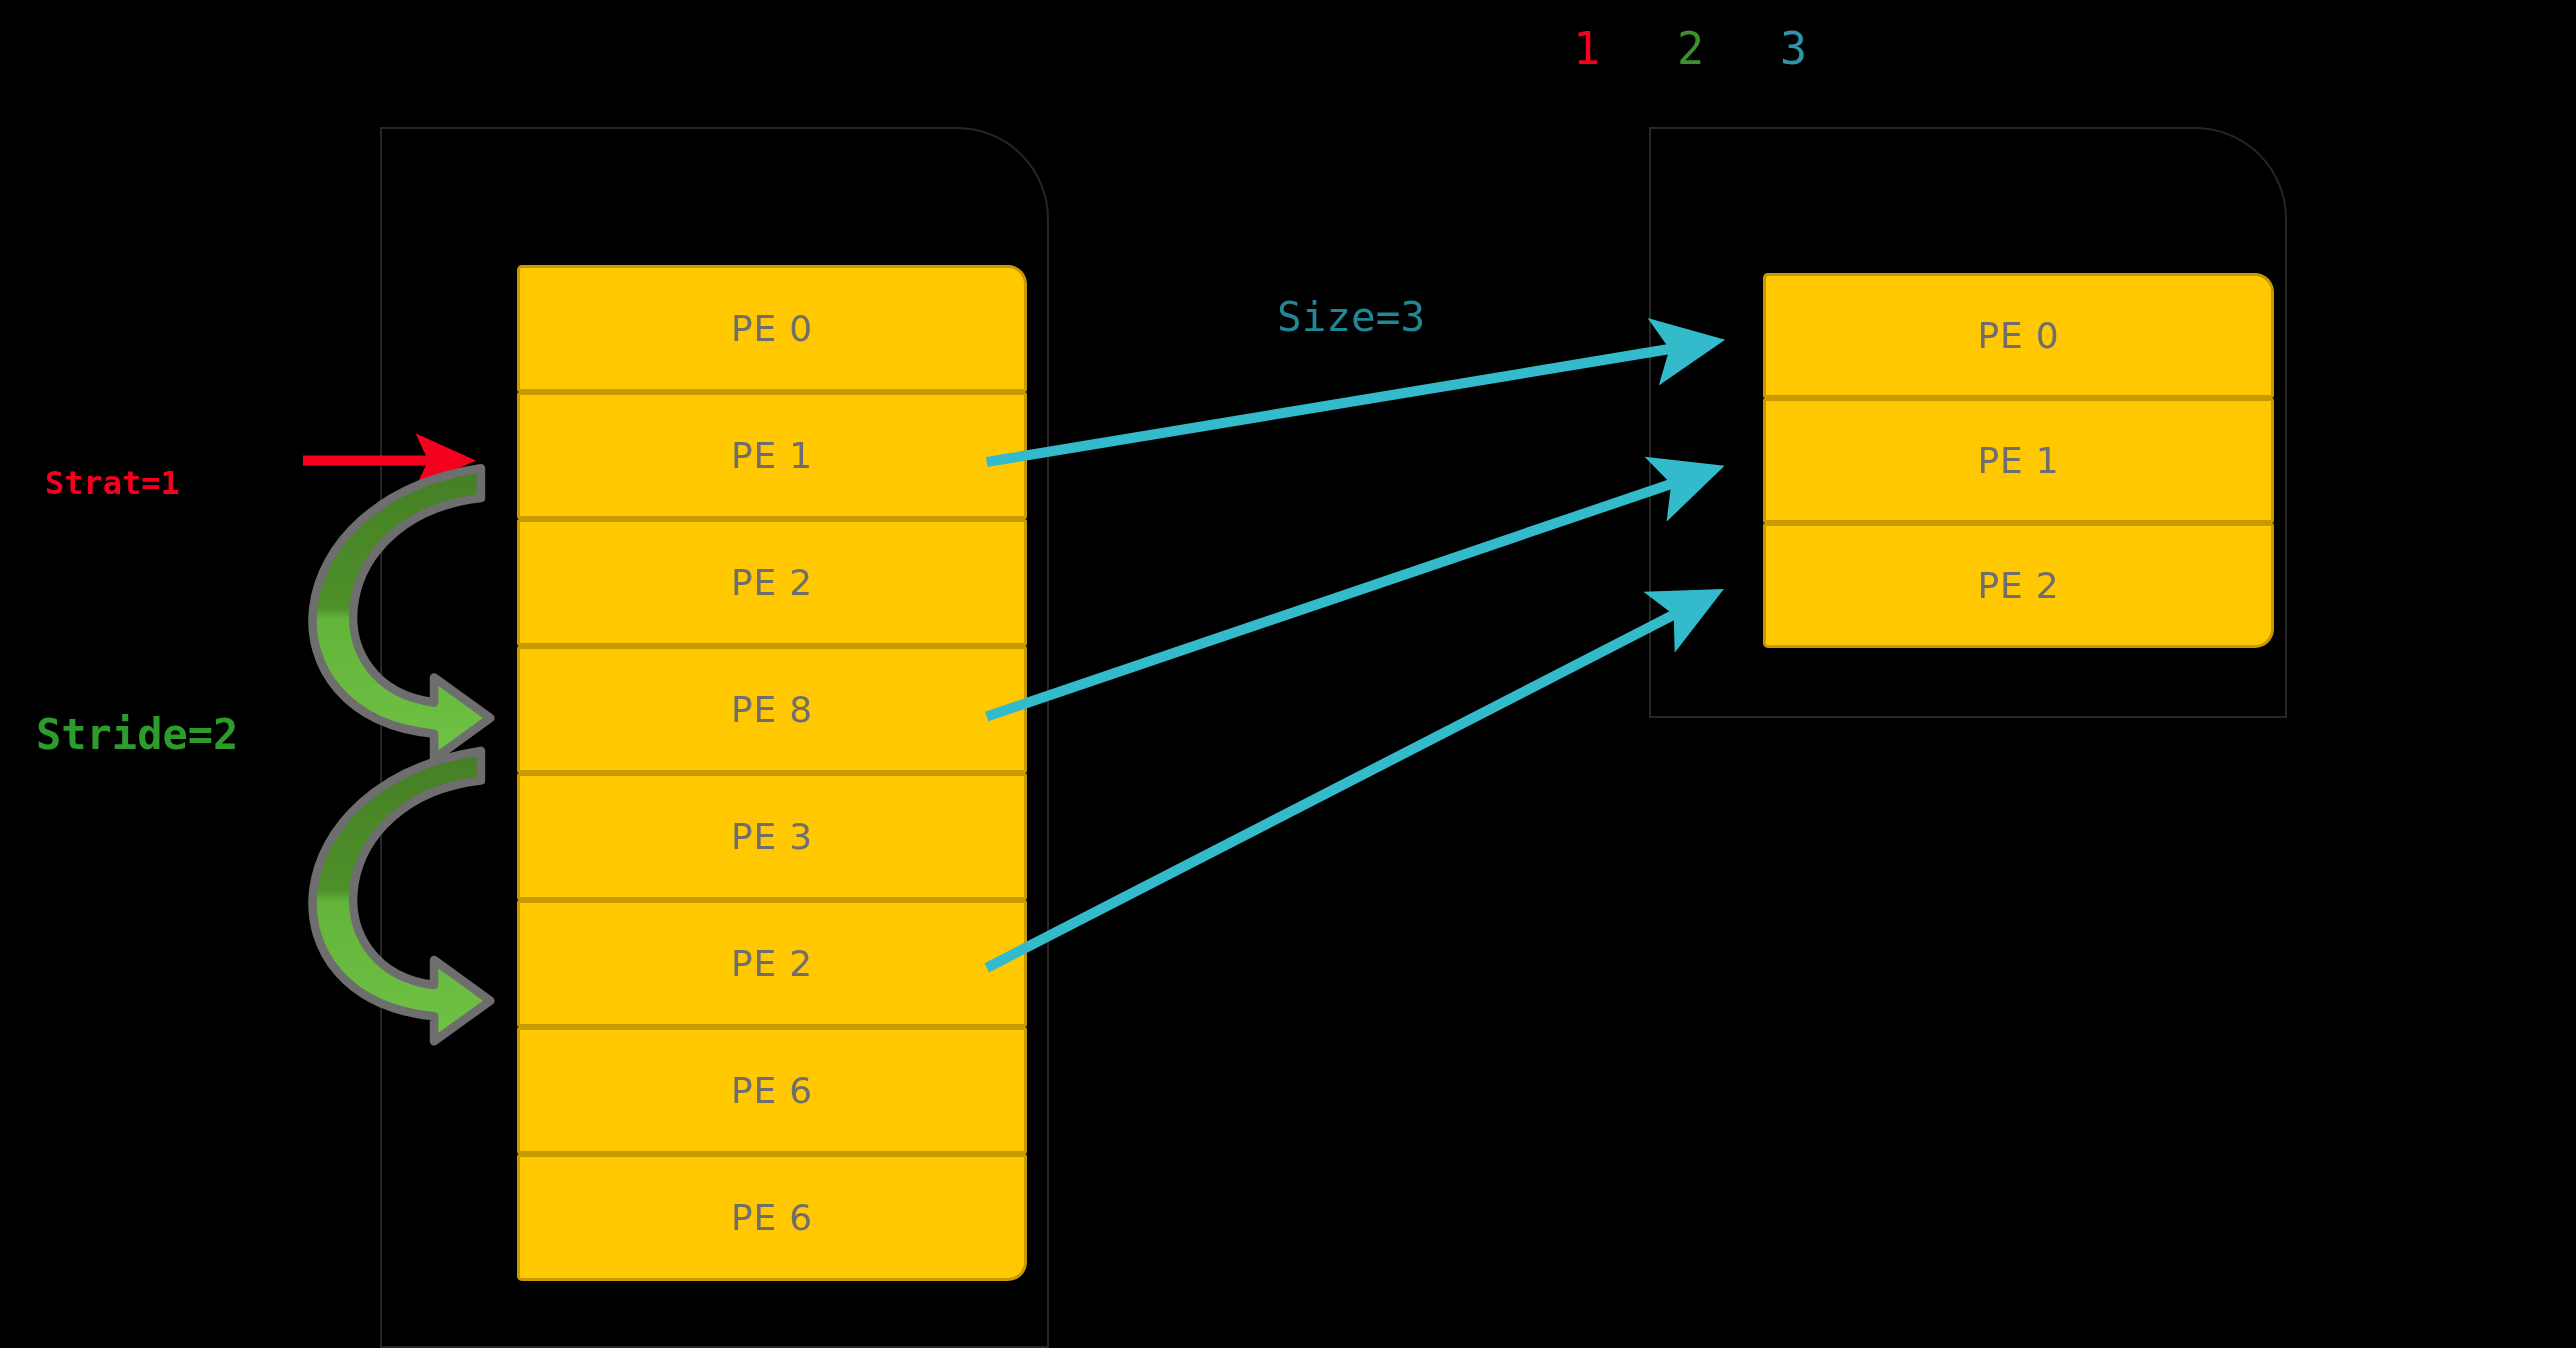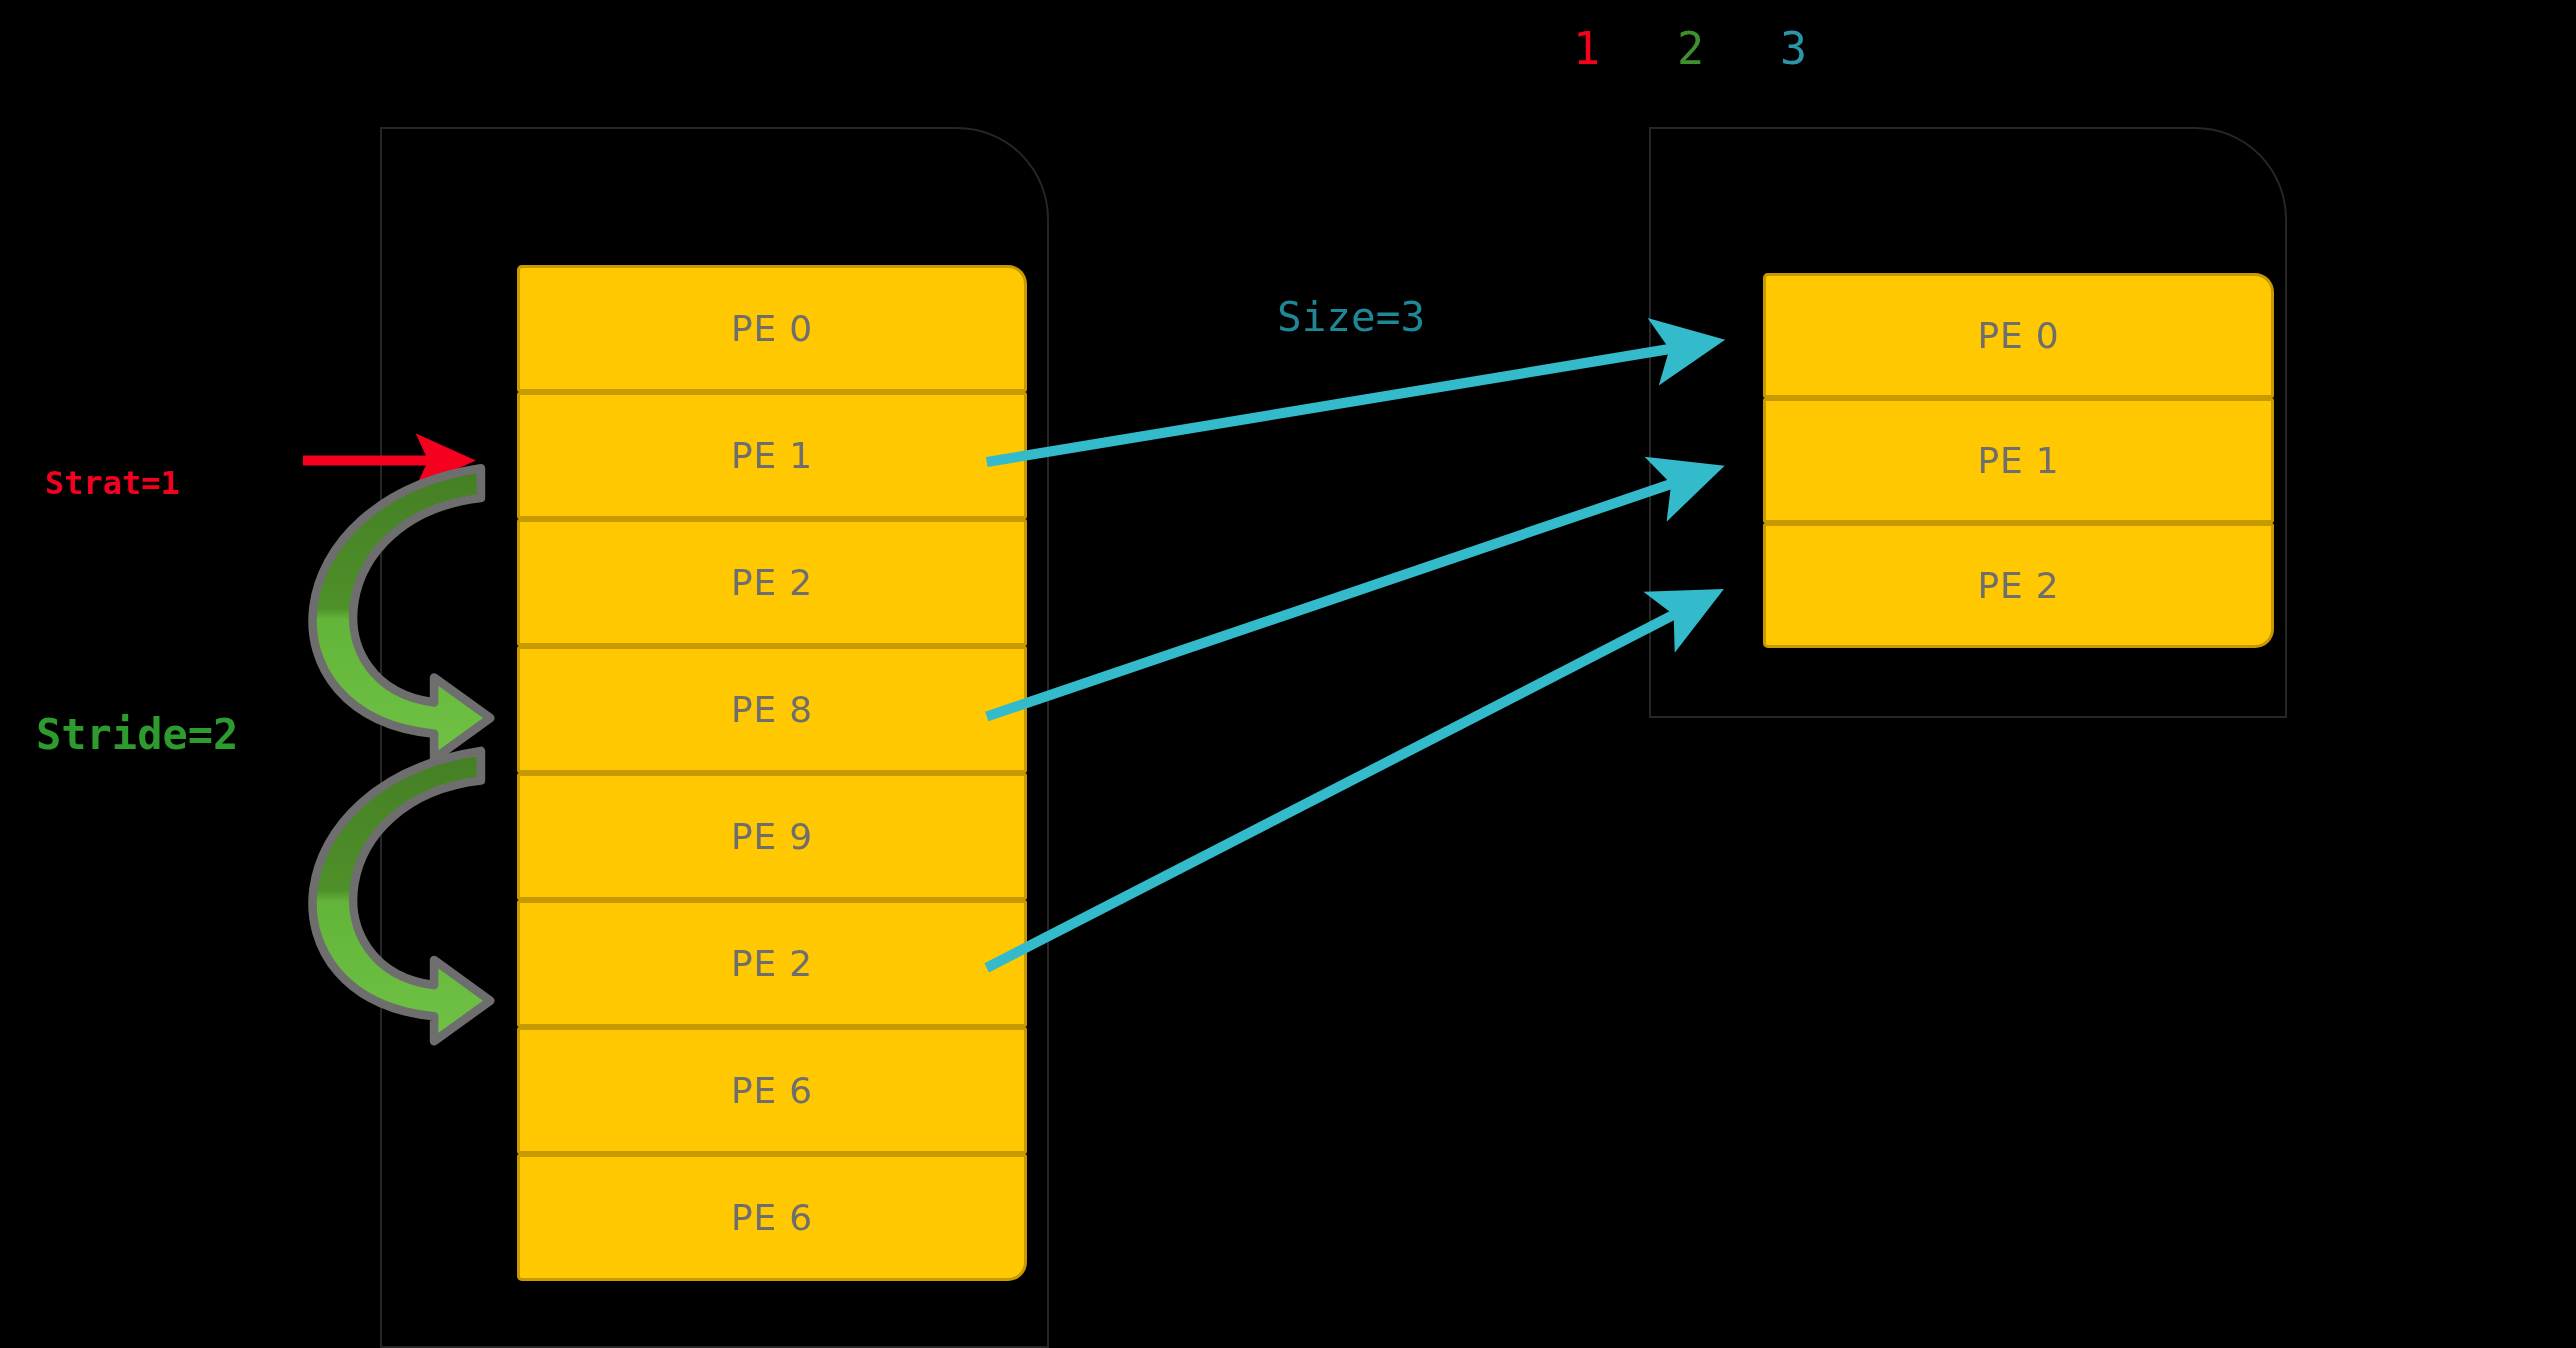--- a/index.html
+++ b/index.html
@@ -102,21 +102,21 @@
   <div class="tick-num" id="tick-3">3</div>
 
   <div class="group-box" id="group-left-box"></div>
   <div class="group-box" id="group-right-box"></div>
 
   <div class="pe-stack" id="pe-stack-left">
     <div class="pe-block first">PE 0</div>
     <div class="pe-block">PE 1</div>
     <div class="pe-block">PE 2</div>
     <div class="pe-block">PE 8</div>
-    <div class="pe-block">PE 9</div>
+    <div class="pe-block">PE 3</div>
     <div class="pe-block">PE 2</div>
     <div class="pe-block">PE 6</div>
     <div class="pe-block last">PE 6</div>
   </div>
 
   <div class="pe-stack" id="pe-stack-right">
     <div class="pe-block first">PE 0</div>
     <div class="pe-block">PE 1</div>
     <div class="pe-block last">PE 2</div>
   </div>

